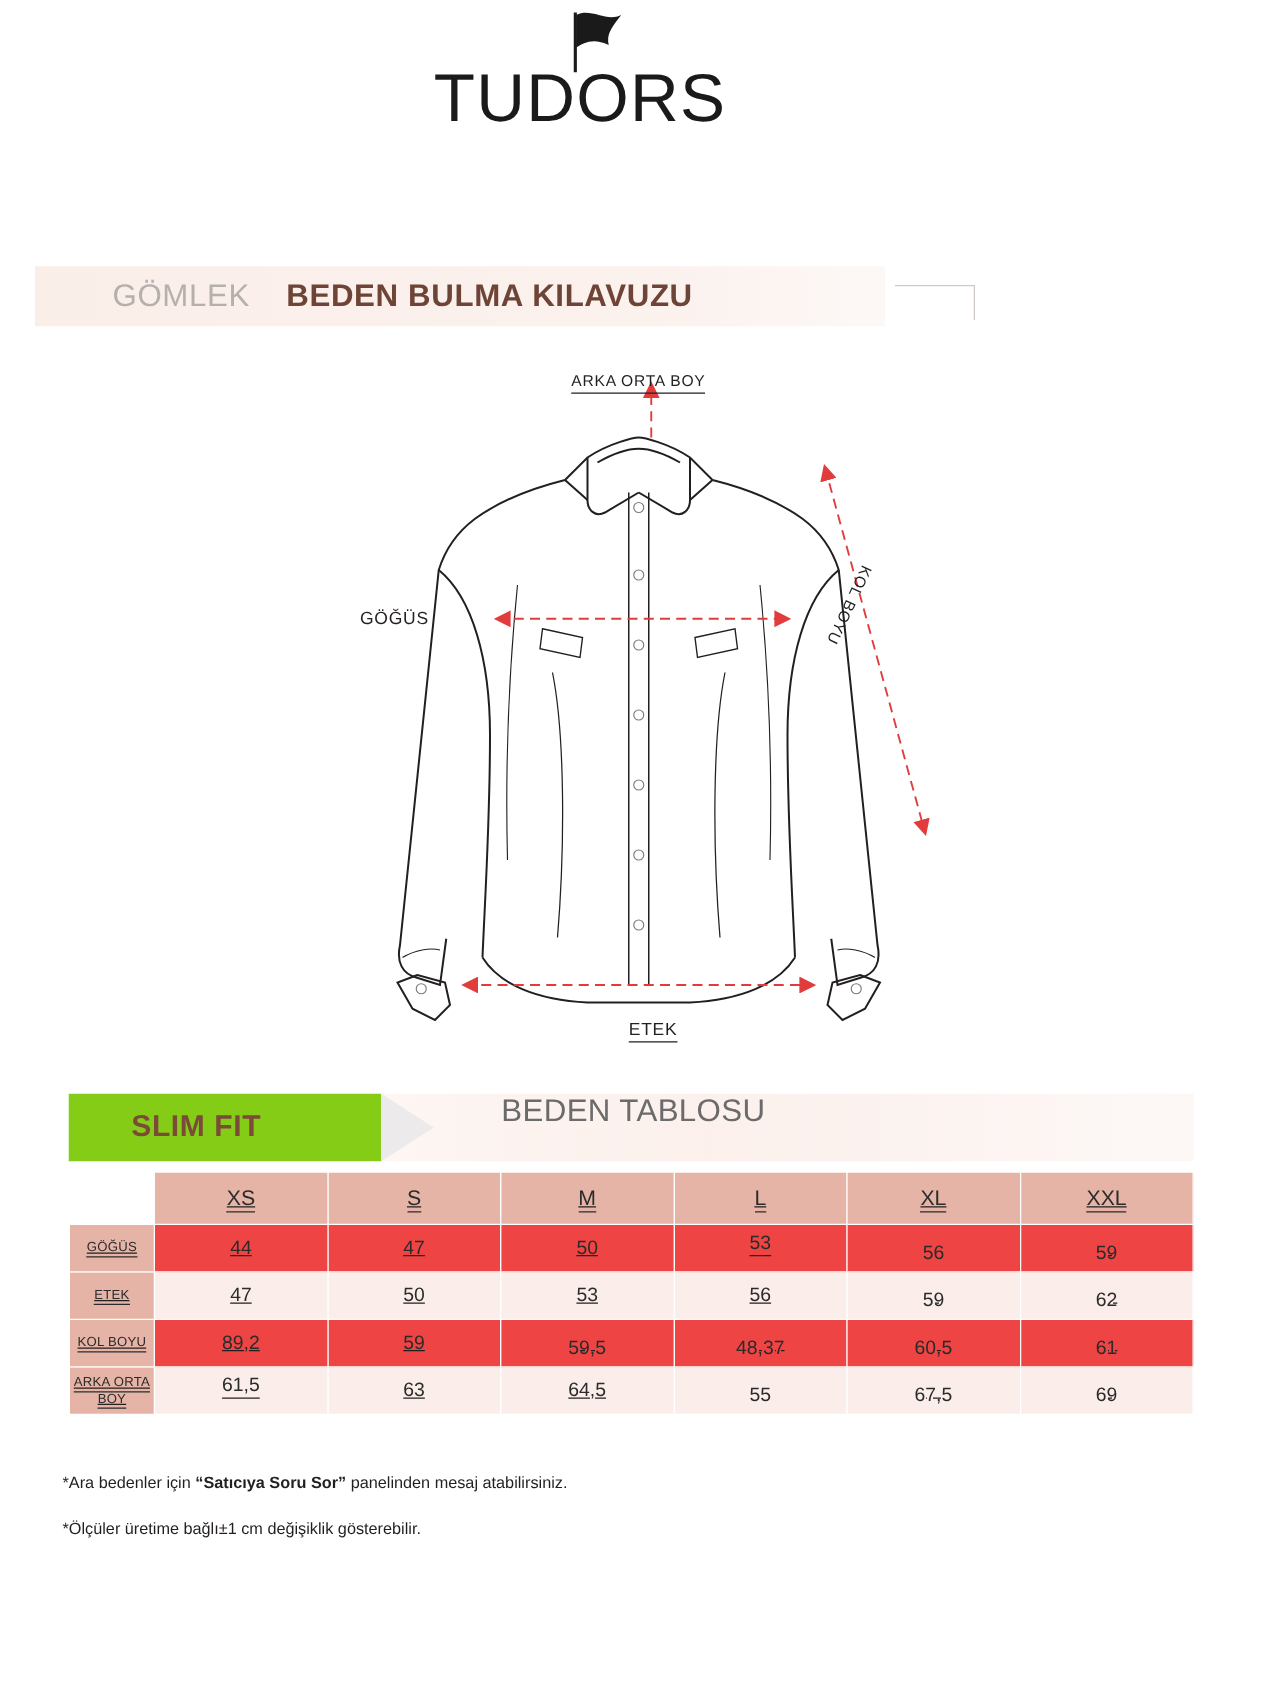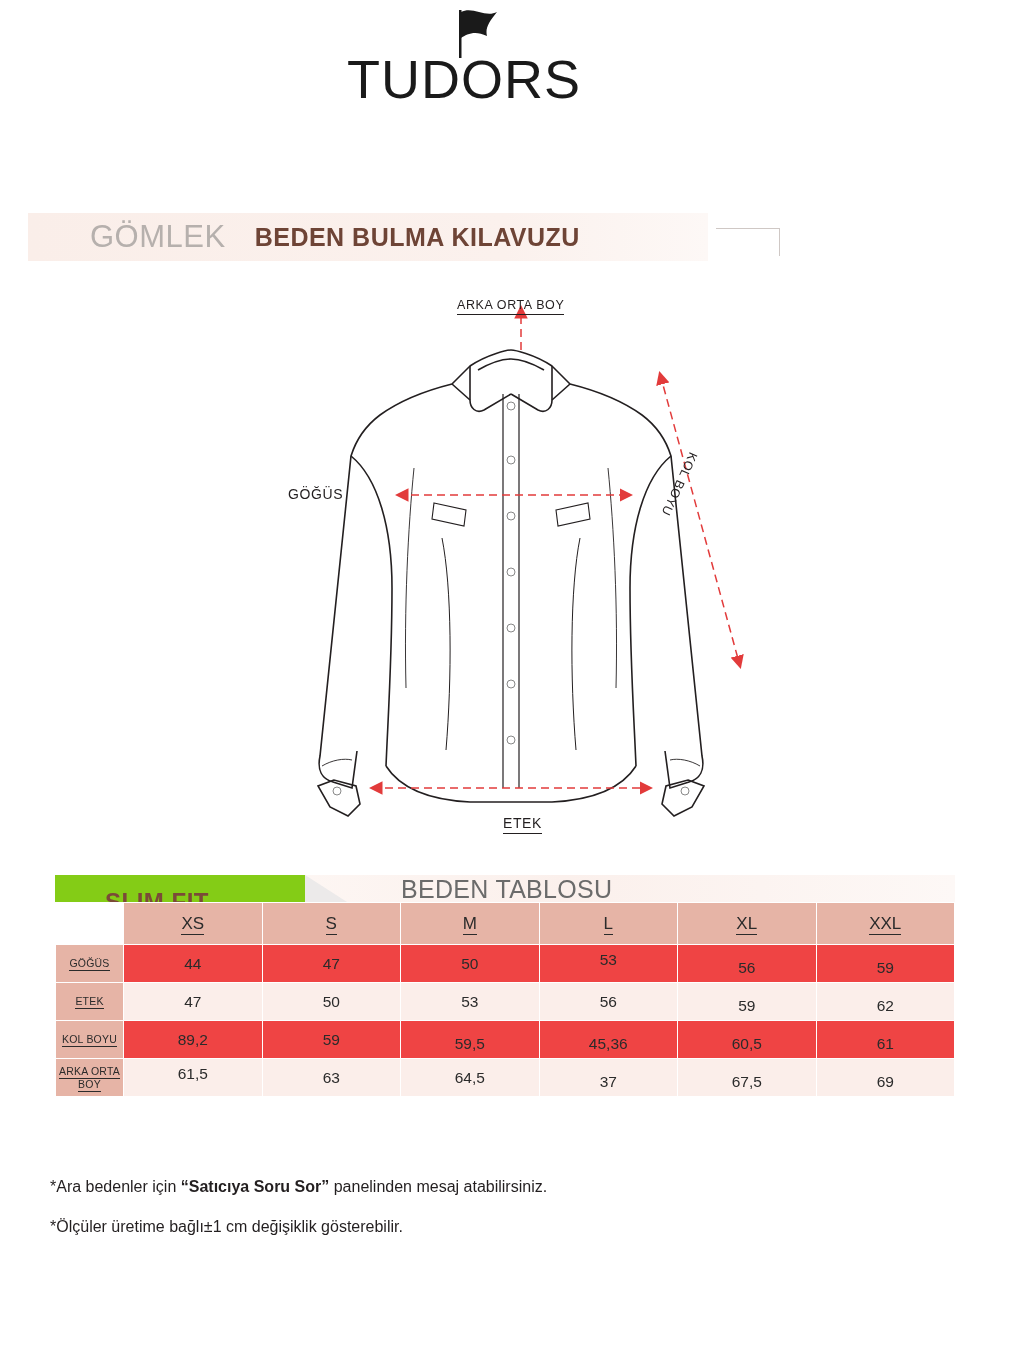--- a/index.html
+++ b/index.html
@@ -46,21 +46,21 @@
     top: 213px;
     left: 28px;
     width: 680px;
     height: 48px;
     background: linear-gradient(to right, #faeee9 0%, #fbf1ed 70%, #fdf8f6 100%);
     display: flex;
     align-items: center;
     padding-left: 62px;
   }
   .title-light {
-    font-size: 31px;
+    font-size: 25px;
     color: #b6b0ad;
     letter-spacing: 0.5px;
     font-weight: 400;
   }
   .title-bold {
     font-size: 25px;
     color: #6e4436;
     letter-spacing: 0.5px;
     font-weight: bold;
     margin-left: 29px;
@@ -119,25 +119,26 @@
     position: absolute; left: 250px; top: 0; width: 650px; height: 54px;
     background: linear-gradient(to right, #fdf6f3 0%, #fbf0ec 40%, #fdf8f6 100%);
     display: flex; align-items: flex-start; padding-left: 96px;
   }
   .fit-label { font-size: 24px; font-weight: bold; color: #7b4a38; letter-spacing: 0.5px; }
   .table-title { font-size: 25px; color: #6b6b6b; letter-spacing: 0.3px; position: relative; z-index: 3;}
 
   
   table.size-table {
     position: absolute;
-    top: 902px;
+    top: 937px;
     left: 55px;
     width: 900px;
     border-collapse: collapse;
     table-layout: fixed;
+    text-decoration: underline;
   }
   table.size-table td, table.size-table th {
     border: 1px solid #ffffff;
     text-align: center;
     font-weight: normal;
   }
   .corner-cell { width: 68px; background: #ffffff; border: none; }
   th.size-head {
     background: #e6b4a6;
     height: 42px;
@@ -161,21 +162,21 @@
   }
   tr.light td.val { background: #ef4444; }
   tr.tint td.val { background: #fbeeea; }
 
   
   .v-up { position: relative; top: -4px; }
   .v-dn { position: relative; top: 4px; }
 
   
   .notes { position: absolute; top: 1178px; left: 50px; width: 900px; }
-  .note { font-size: 16px; color: #231f20; margin-bottom: 22px; }
+  .note { font-size: 13px; color: #231f20; margin-bottom: 22px; }
   .note b { font-weight: bold; }
 </style>
 </head>
 <body>
 
 <div class="logo-wrap">
   <div class="logo-text">
     <svg class="logo-flag" viewBox="0 0 58 50">
       <path d="M14 50 L14 2 L16.5 2 L16.5 50 Z" fill="#1a1a1a"></path>
       <path d="M16 4 C28 -2 40 10 52 4 C44 14 40 20 42 28 C30 22 22 26 16 30 Z" fill="#1a1a1a"></path>
@@ -324,30 +325,30 @@
       <td class="val"><span>53</span></td>
       <td class="val"><span>56</span></td>
       <td class="val"><span class="v-dn">59</span></td>
       <td class="val"><span class="v-dn">62</span></td>
     </tr>
     <tr class="light">
       <td class="row-head"><span>KOL BOYU</span></td>
       <td class="val"><span>89,2</span></td>
       <td class="val"><span>59</span></td>
       <td class="val"><span class="v-dn">59,5</span></td>
-      <td class="val"><span class="v-dn">45,36</span></td>
+      <td class="val"><span class="v-dn">48,37</span></td>
       <td class="val"><span class="v-dn">60,5</span></td>
       <td class="val"><span class="v-dn">61</span></td>
     </tr>
     <tr class="tint">
       <td class="row-head"><span>ARKA ORTA BOY</span></td>
       <td class="val"><span class="v-up">61,5</span></td>
       <td class="val"><span>63</span></td>
       <td class="val"><span>64,5</span></td>
-      <td class="val"><span class="v-dn">37</span></td>
+      <td class="val"><span class="v-dn">55</span></td>
       <td class="val"><span class="v-dn">67,5</span></td>
       <td class="val"><span class="v-dn">69</span></td>
     </tr>
   </tbody>
 </table>
 
 <div class="notes">
   <div class="note">
     <span>*Ara bedenler için </span><b>“Satıcıya Soru Sor”</b><span> panelinden mesaj atabilirsiniz.</span>
   </div>

